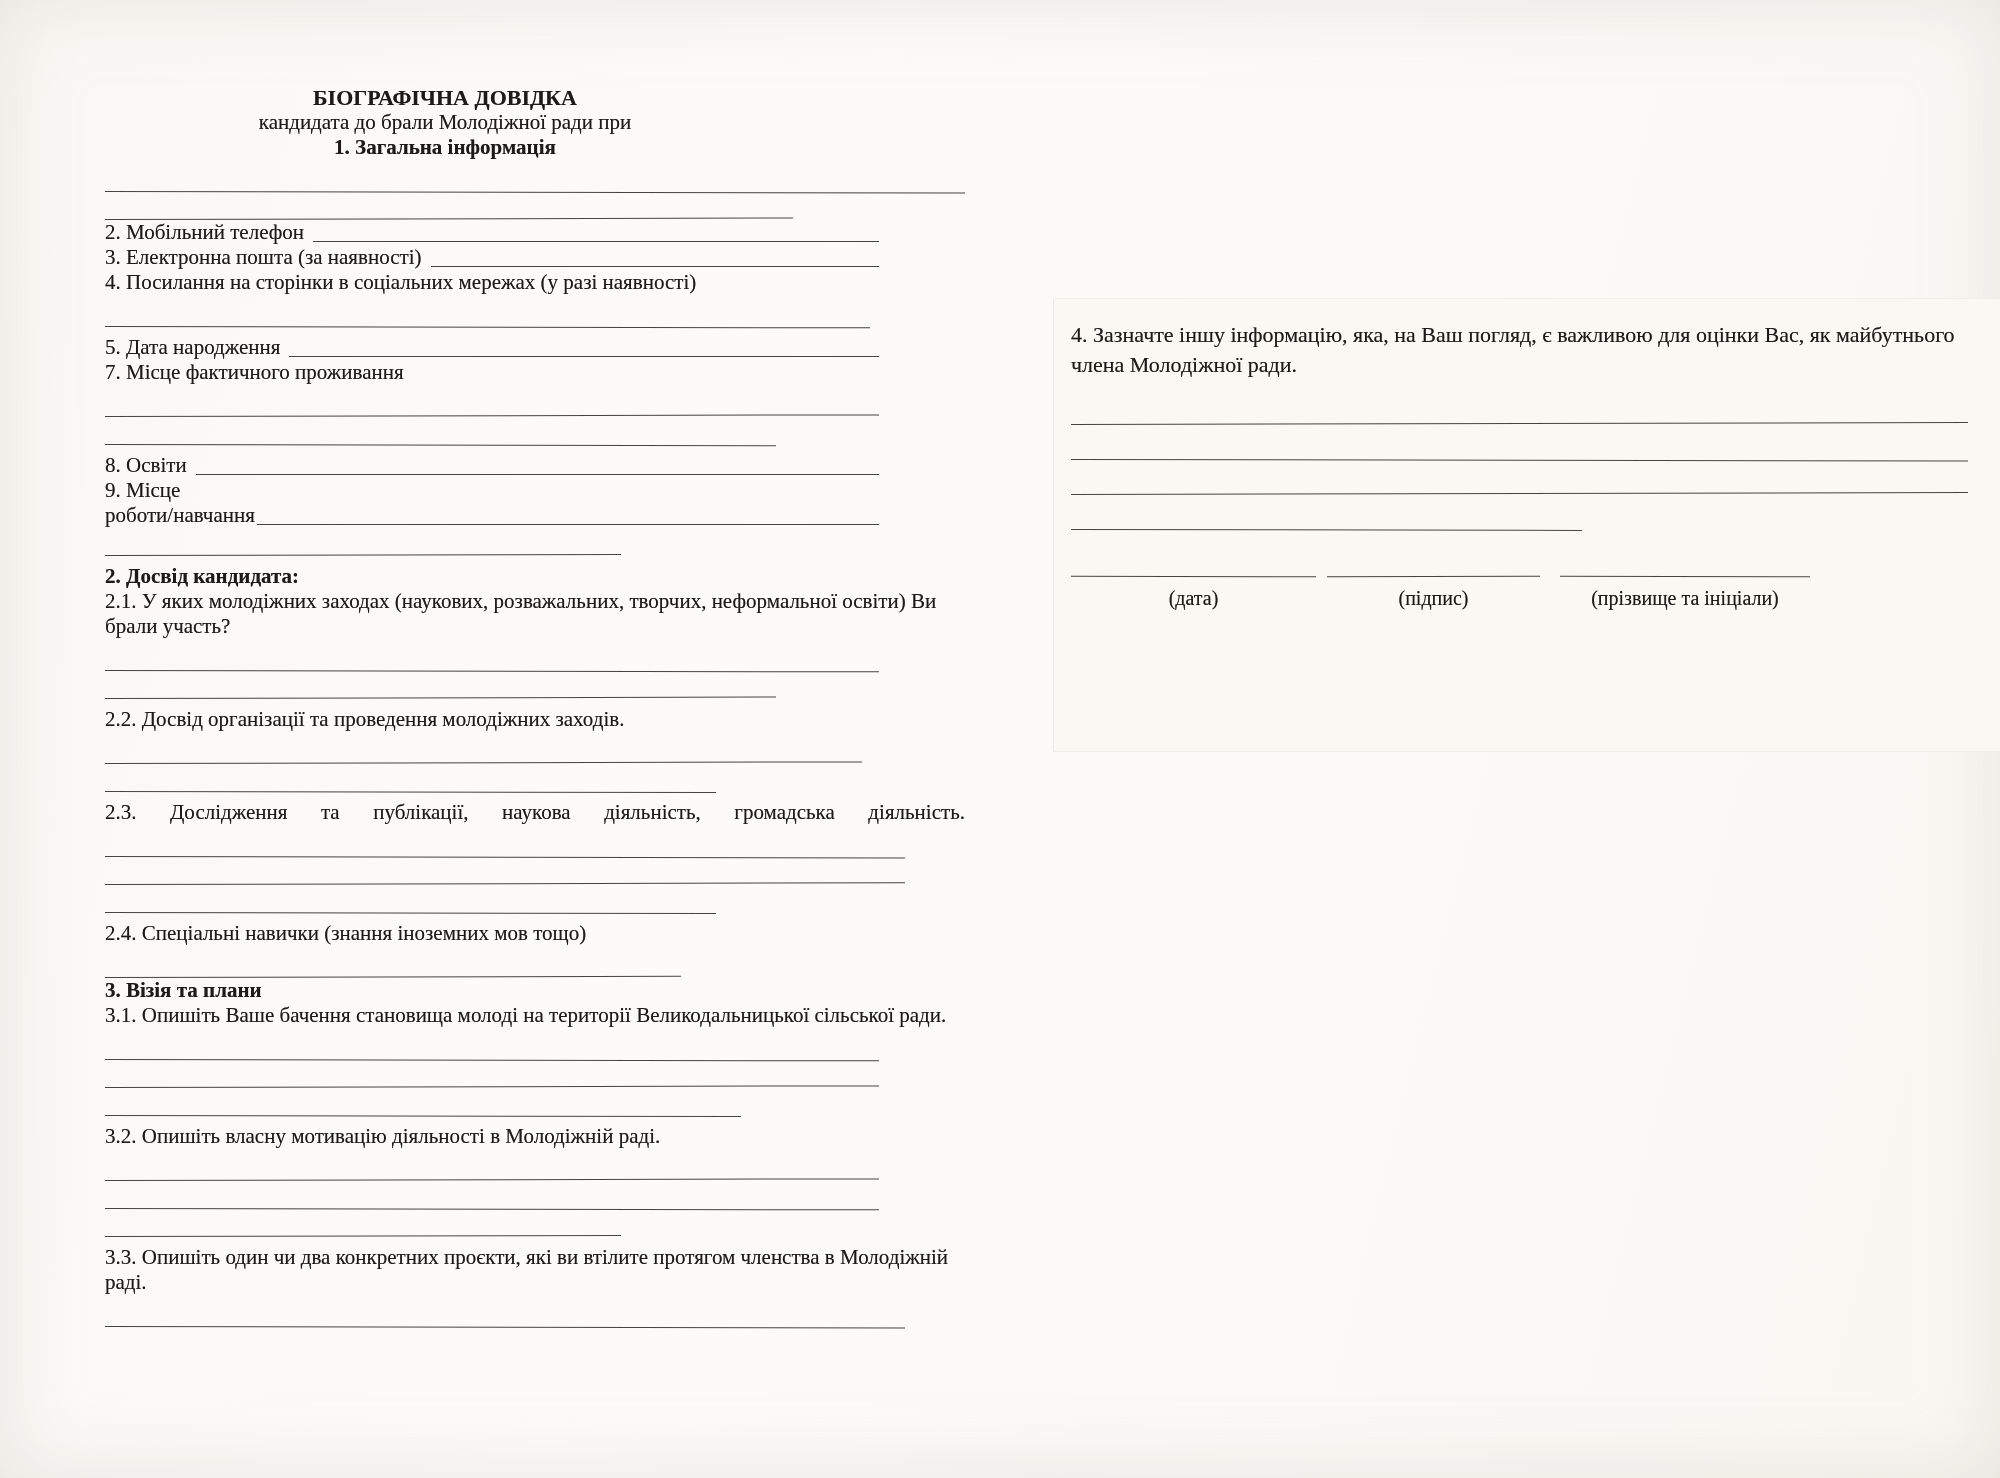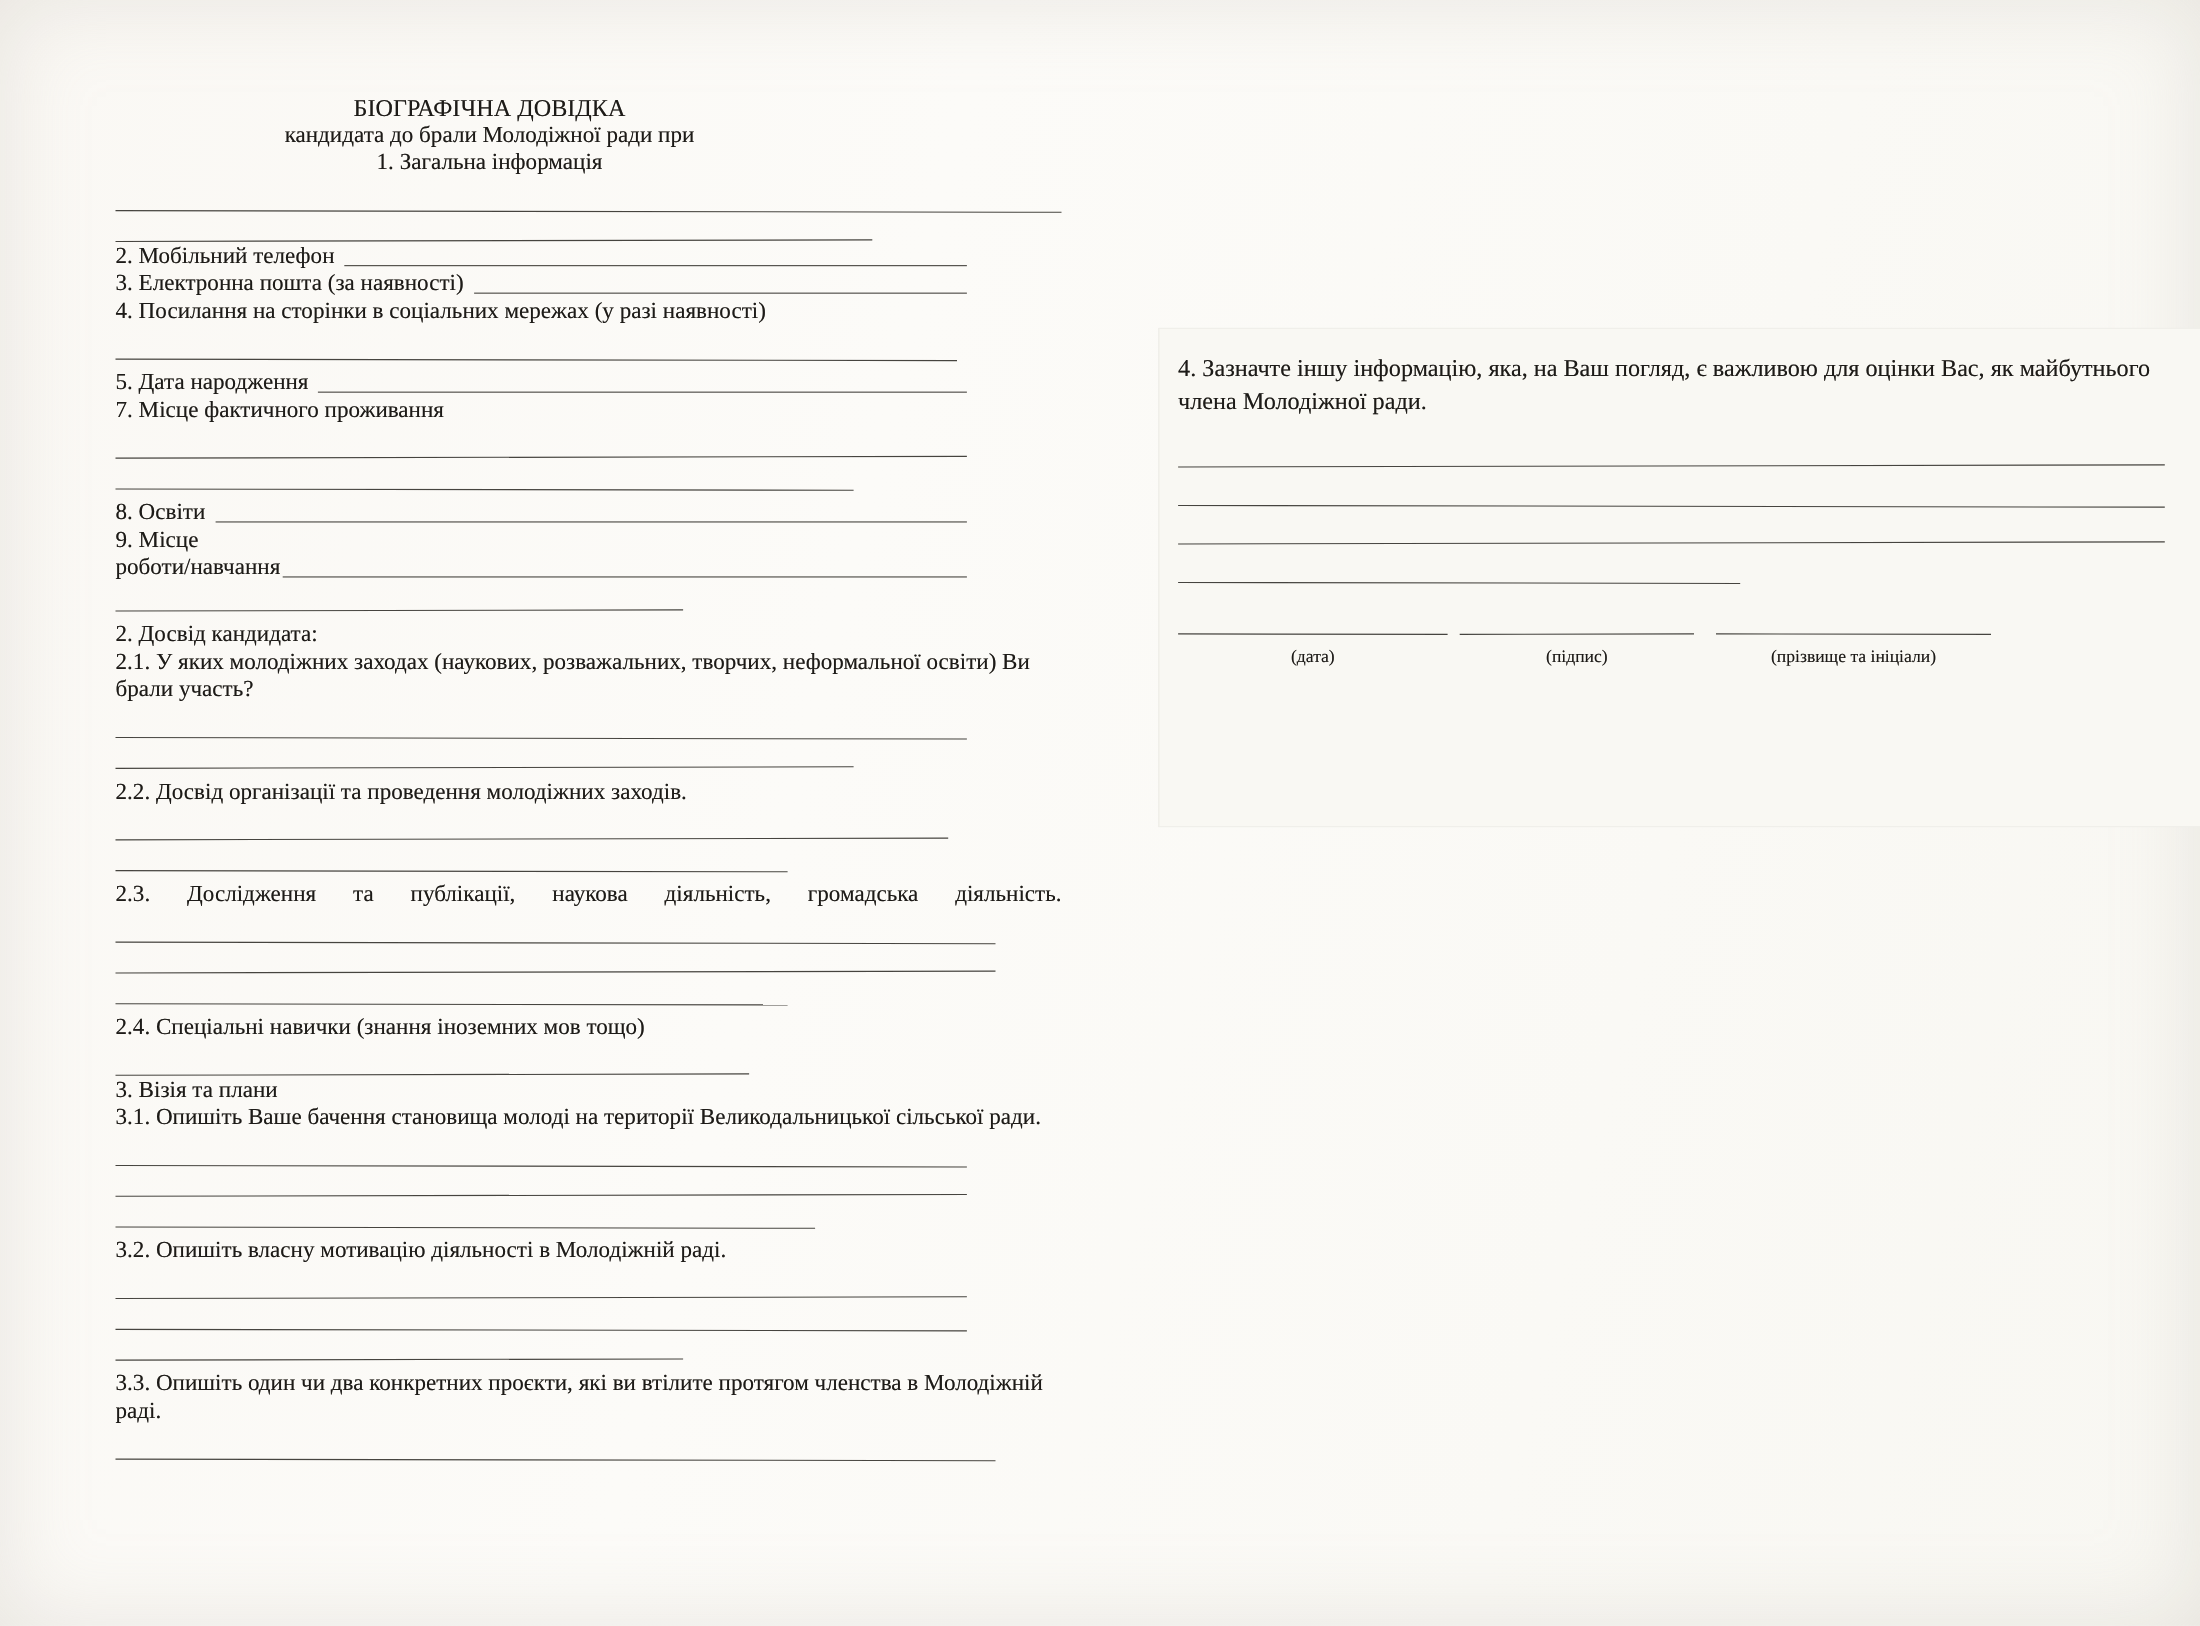--- a/index.html
+++ b/index.html
@@ -7,21 +7,21 @@
     width:2000px;height:1478px;position:relative;overflow:hidden;
     background:linear-gradient(104deg,#faf8f4 0%,#fcfbf8 38%,#faf9f5 72%,#f8f7f2 100%);
     box-shadow:inset 0 0 80px rgba(185,180,168,.28);
     font-family:"Liberation Serif","DejaVu Serif",serif;
     color:#1d1b18;font-size:21px;
   }
   .soft{text-shadow:0 0 .6px rgba(45,40,32,.55);}
   
   #left-page{position:absolute;left:105px;top:85px;width:860px;}
   .t{line-height:25px;}
-  .b{font-weight:normal;}
+  .b{font-weight:bold;}
   .center-narrow{width:680px;text-align:center;}
   .center-full{width:100%;text-align:left;}
   .corner-note{margin-left:485px;line-height:32px;margin-bottom:20px;}
   .justify{text-align:justify;text-align-last:justify;}
   
   .ans{height:23px;margin-top:4px;border-bottom:1.6px solid #46443f;transform-origin:left bottom;}
   .gap{margin-top:8px;}
   .r1{transform:rotate(.1deg);}
   .r2{transform:rotate(-.12deg);}
   
@@ -34,21 +34,21 @@
     background:#f9f8f3;border-left:1px solid rgba(70,64,52,.07);
     border-top:1px solid rgba(70,64,52,.05);border-bottom:1px solid rgba(70,64,52,.05);
   }
   #right-page{position:absolute;left:1071px;top:320px;width:897px;font-size:22px;}
   .rp-par{line-height:30px;}
   .rans{height:28px;margin-top:6px;border-bottom:1.6px solid #46443f;transform-origin:left bottom;}
   .inline-ans{display:inline-block;width:338px;border-bottom:1.6px solid #46443f;margin:0 8px 0 4px;transform:translateY(2px);height:18px;}
   .sig-row{display:flex;margin-top:46px;}
   .sig{text-align:center;}
   .sline{height:0;border-top:1.7px solid #46443f;}
-  .sig-lbl{font-size:16px;line-height:26px;padding-top:8px;}
+  .sig-lbl{font-size:20px;line-height:26px;padding-top:8px;}
 </style>
 </head>
 <body class="soft">
 
 <div id="right-backdrop"></div>
 
 <div id="left-page">
 
 
   <div class="t b center-narrow" style="font-size:22px;">БІОГРАФІЧНА ДОВІДКА</div>

